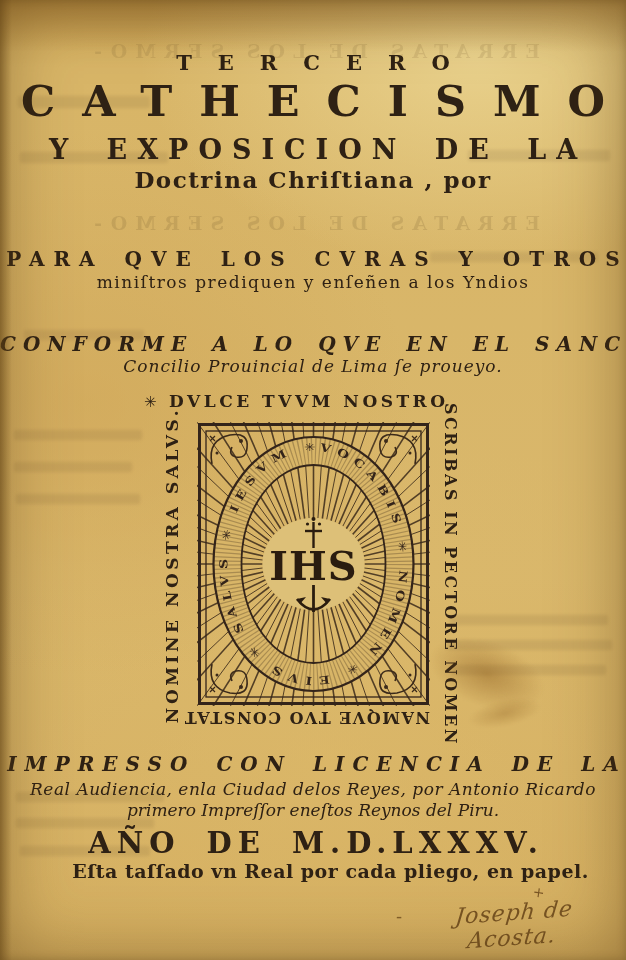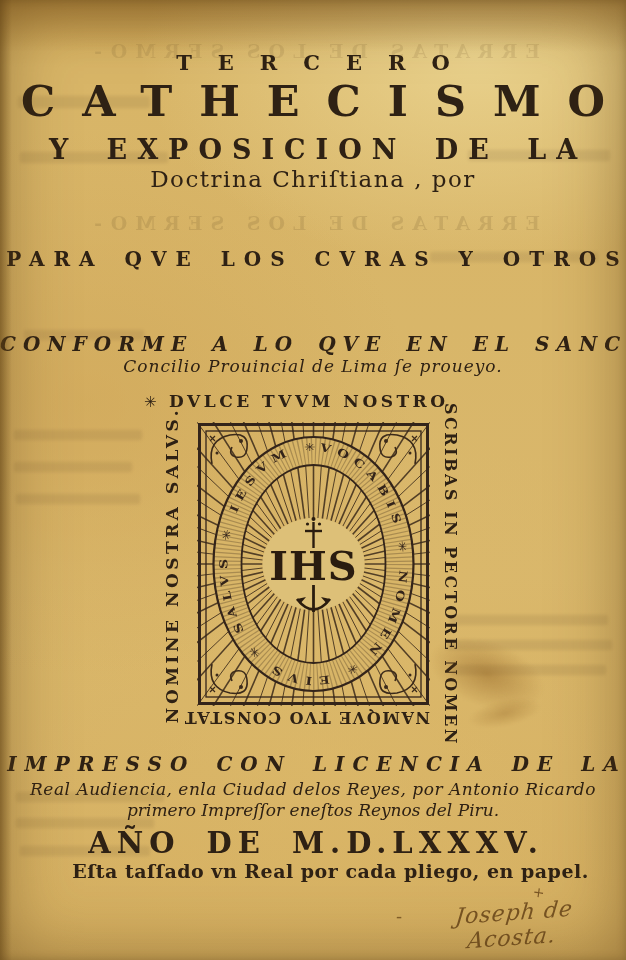--- a/index.html
+++ b/index.html
@@ -17,21 +17,21 @@
       radial-gradient(620px 520px at 52% 80%, rgba(222,186,106,.5), rgba(222,186,106,0) 70%),
       linear-gradient(180deg,#c9a355 0%, #d8b567 7%, #d9b76b 60%, #d3ad5f 100%);
     font-family:"DejaVu Serif","Liberation Serif",serif;
     color:var(--ink);
   }
   .line{position:absolute;left:0;right:0;text-align:center;white-space:nowrap;}
   
   .t1{top:50px;font-size:21px;font-weight:600;letter-spacing:26px;margin-right:-26px;}
   .t2{top:76px;font-size:43px;font-weight:600;letter-spacing:27px;margin-right:-27px;}
   .t3{top:134px;font-size:27px;font-weight:600;letter-spacing:10px;word-spacing:9px;margin-right:-10px;}
-  .t4{top:166px;font-size:23px;font-weight:400;letter-spacing:1.5px;}
+  .t4{top:166px;font-size:23px;font-weight:700;letter-spacing:1.5px;}
   .t5{top:196px;font-size:22px;font-weight:500;letter-spacing:2px;}
   
   .s1{top:247px;font-size:20px;font-weight:600;letter-spacing:9px;word-spacing:5px;margin-right:-9px;}
   .s2{top:272px;font-size:17px;font-weight:500;letter-spacing:1.5px;}
   .s3{top:294px;font-size:17px;font-weight:500;letter-spacing:1.5px;}
   
   .c1{top:332px;font-size:20px;font-weight:600;font-style:italic;letter-spacing:7px;word-spacing:5px;margin-right:-7px;}
   .c2{top:356px;font-size:17px;font-weight:500;font-style:italic;letter-spacing:1px;}
   
   .cap{position:absolute;white-space:nowrap;font-weight:600;color:var(--ink);}
@@ -99,20 +99,21 @@
   <div class="bbar" style="left:16px;top:792px;width:148px;height:10px"></div>
   <div class="bbar" style="left:16px;top:818px;width:138px;height:10px"></div>
   <div class="bbar" style="left:20px;top:846px;width:130px;height:10px"></div>
 
   <div class="line t1">TERCERO</div>
   <div class="line t2">CATHECISMO</div>
   <div class="line t3">Y EXPOSICION DE LA</div>
   <div class="line t4">Doctrina Chriſtiana , por</div>
 
   <div class="line s1">PARA QVE LOS CVRAS Y OTROS</div>
+  <div class="line s2">miniſtros prediquen y enſeñen a los Yndios</div>
 
   <div class="line c1">CONFORME A LO QVE EN EL SANCTO</div>
   <div class="line c2">Concilio Prouincial de Lima ſe proueyo.</div>
 
   <div class="cap cap-top">
     <span class="orn">✳</span><span>DVLCE TVVM NOSTRO</span>
   </div>
   <div class="cap cap-right">SCRIBAS IN PECTORE NOMEN</div>
   <div class="cap cap-left">NOMINE NOSTRA SALVS.</div>
   <div class="cap cap-bottom">NAMQVE TVO CONSTAT</div>

